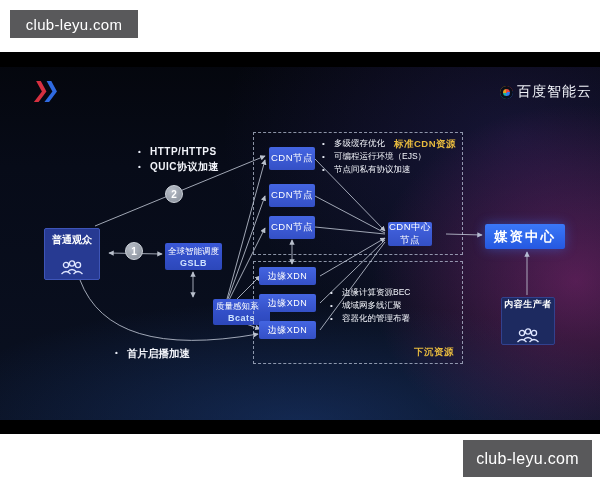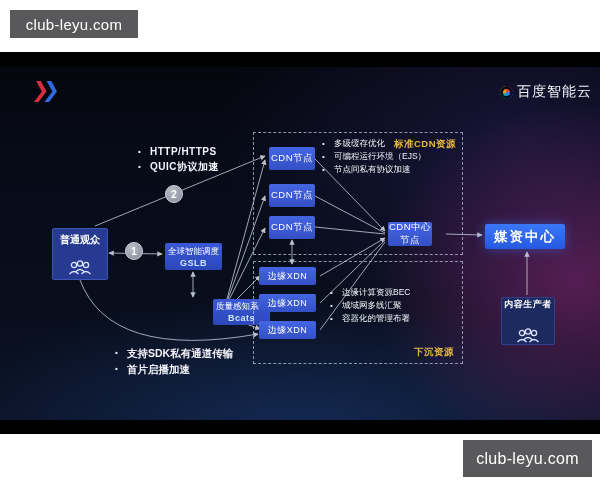--- a/index.html
+++ b/index.html
@@ -37,21 +37,21 @@
   #page-title{position:absolute;left:62px;top:4px;font-size:17px;font-weight:bold;letter-spacing:0.5px;text-shadow:0 0 6px rgba(120,160,255,.35);}
   #logo{position:absolute;right:8px;top:7px;display:flex;align-items:center;gap:4px;}
   #logo-icon{width:13px;height:13px;border-radius:50%;
     background:conic-gradient(#e8453c 0 22%,#2f7bf0 22% 52%,#19b5a0 52% 72%,#e0a020 72% 100%);
     box-shadow:inset 0 0 0 3px #0a0e1a;}
   #logo-text{font-size:14px;font-weight:normal;color:#f0f2f8;letter-spacing:1px;}
   
   .bbox{position:absolute;border-radius:2px;display:flex;flex-direction:column;align-items:center;justify-content:center;text-align:center;}
   .node{background:linear-gradient(180deg,#4465e2,#3450c6);color:#fff;}
   .node .t{font-size:9.5px;letter-spacing:0.5px;}
-  #viewer-box{left:52px;top:176px;width:54px;height:50px;background:#273a92;border:1px solid #3e55b8;gap:12px;}
+  #viewer-box{left:44px;top:176px;width:54px;height:50px;background:#273a92;border:1px solid #3e55b8;gap:12px;}
   #viewer-box .t{font-size:10px;font-weight:bold;}
   .duo{background:linear-gradient(180deg,#3a58d6,#2c47ba);}
   .duo .l1{font-size:8.5px;}
   .duo .l2{font-size:9px;font-weight:bold;color:#cfe4ff;letter-spacing:0.5px;}
   #gslb-box{left:165px;top:191px;width:57px;height:27px;}
   #bcats-box{left:165px;top:247px;width:57px;height:26px;margin-left:48px;}
   #center-node{left:388px;top:170px;width:44px;height:24px;}
   #media-box{left:485px;top:172px;width:80px;height:25px;background:linear-gradient(180deg,#3a78f8,#2558e0);box-shadow:0 0 12px rgba(60,120,255,.45);}
   #media-box .t{font-size:13.5px;font-weight:bold;letter-spacing:2px;}
   #producer-box{left:501px;top:245px;width:52px;height:46px;background:#1d2a60;border:1px solid #32418e;gap:16px;}
@@ -223,18 +223,17 @@
           <path d="M2.5,15 q4.5,-5 9,0"></path>
         <circle cx="19" cy="6" r="2.6"></circle>
           <path d="M14.5,15 q4.5,-5 9,0"></path>
         <circle cx="13" cy="4.5" r="2.6"></circle>
           <path d="M8.5,13 q4.5,-5 9,0"></path>
       </g>
     </svg>
   </div>
 
   <ul id="blts-bottom" class="blts">
-    <li>支持SDK私有通道传输</li>
     <li>首片启播加速</li>
   </ul>
 </div>
 
 <div id="wm-bottom" class="wm">club-leyu.com</div>
 
 </body></html>

